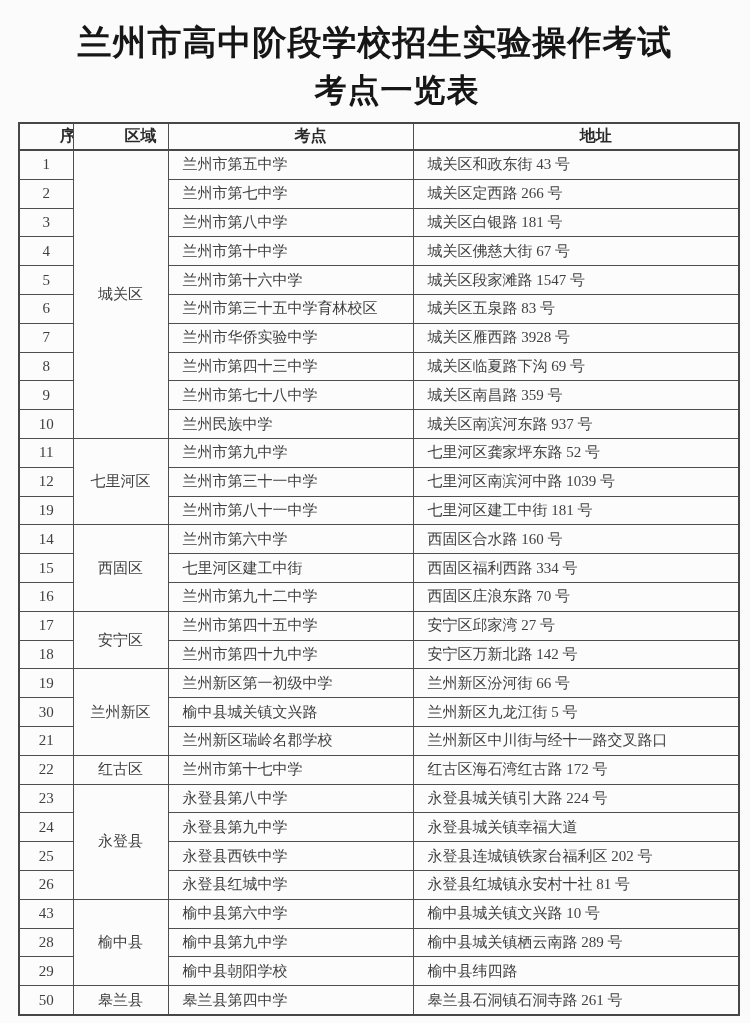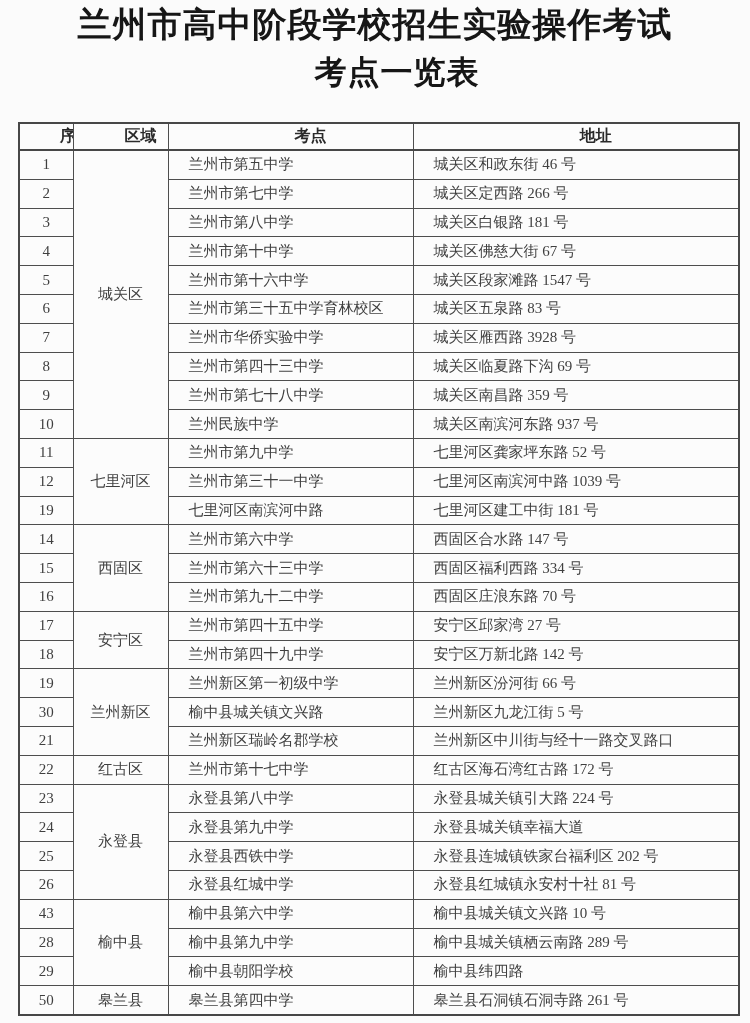--- a/index.html
+++ b/index.html
@@ -15,21 +15,21 @@
     color: #3d3d3d;
   }
   .doc-title {
     text-align: center;
     font-family: "Liberation Sans", "DejaVu Sans", sans-serif;
     font-weight: bold;
     color: #161616;
     letter-spacing: 1px;
   }
   #title-line1 {
-    padding-top: 2px;
+    padding-top: 20px;
     font-size: 34px;
     line-height: 44px;
   }
   #title-line2 {
     font-size: 32px;
     line-height: 40px;
     margin-top: 6px;
     margin-left: 44px;
   }
   table.exam-table {
@@ -67,21 +67,21 @@
   .exam-table td.c-no {
     text-align: center;
   }
   .exam-table td.c-region {
     text-align: center;
     font-size: 15px;
     font-family: Liberation Mono, monospace;
   }
   .exam-table td.c-site, .exam-table td.c-address {
     text-align: left;
-    padding-left: 20px;
+    padding-left: 14px;
   }
 </style>
 </head>
 <body>
 
 <div class="doc-title" id="title-line1">兰州市高中阶段学校招生实验操作考试</div>
 <div class="doc-title" id="title-line2">考点一览表</div>
 
 <table class="exam-table">
   <colgroup>
@@ -96,21 +96,21 @@
       <th>区域</th>
       <th>考点</th>
       <th>地址</th>
     </tr>
   </thead>
   <tbody id="table-body">
       <tr>
         <td class="c-no">1</td>
         <td class="c-region" rowspan="10">城关区</td>
         <td class="c-site">兰州市第五中学</td>
-        <td class="c-address">城关区和政东街 46 号</td>
+        <td class="c-address">城关区和政东街 43 号</td>
       </tr>
       <tr>
         <td class="c-no">2</td>
         <td class="c-site">兰州市第七中学</td>
         <td class="c-address">城关区定西路 266 号</td>
       </tr>
       <tr>
         <td class="c-no">3</td>
         <td class="c-site">兰州市第八中学</td>
         <td class="c-address">城关区白银路 181 号</td>
@@ -156,32 +156,32 @@
         <td class="c-site">兰州市第九中学</td>
         <td class="c-address">七里河区龚家坪东路 52 号</td>
       </tr>
       <tr>
         <td class="c-no">12</td>
         <td class="c-site">兰州市第三十一中学</td>
         <td class="c-address">七里河区南滨河中路 1039 号</td>
       </tr>
       <tr>
         <td class="c-no">19</td>
-        <td class="c-site">七里河区南滨河中路</td>
+        <td class="c-site">兰州市第八十一中学</td>
         <td class="c-address">七里河区建工中街 181 号</td>
       </tr>
       <tr>
         <td class="c-no">14</td>
         <td class="c-region" rowspan="3">西固区</td>
         <td class="c-site">兰州市第六中学</td>
-        <td class="c-address">西固区合水路 147 号</td>
+        <td class="c-address">西固区合水路 160 号</td>
       </tr>
       <tr>
         <td class="c-no">15</td>
-        <td class="c-site">兰州市第六十三中学</td>
+        <td class="c-site">七里河区建工中街</td>
         <td class="c-address">西固区福利西路 334 号</td>
       </tr>
       <tr>
         <td class="c-no">16</td>
         <td class="c-site">兰州市第九十二中学</td>
         <td class="c-address">西固区庄浪东路 70 号</td>
       </tr>
       <tr>
         <td class="c-no">17</td>
         <td class="c-region" rowspan="2">安宁区</td>

